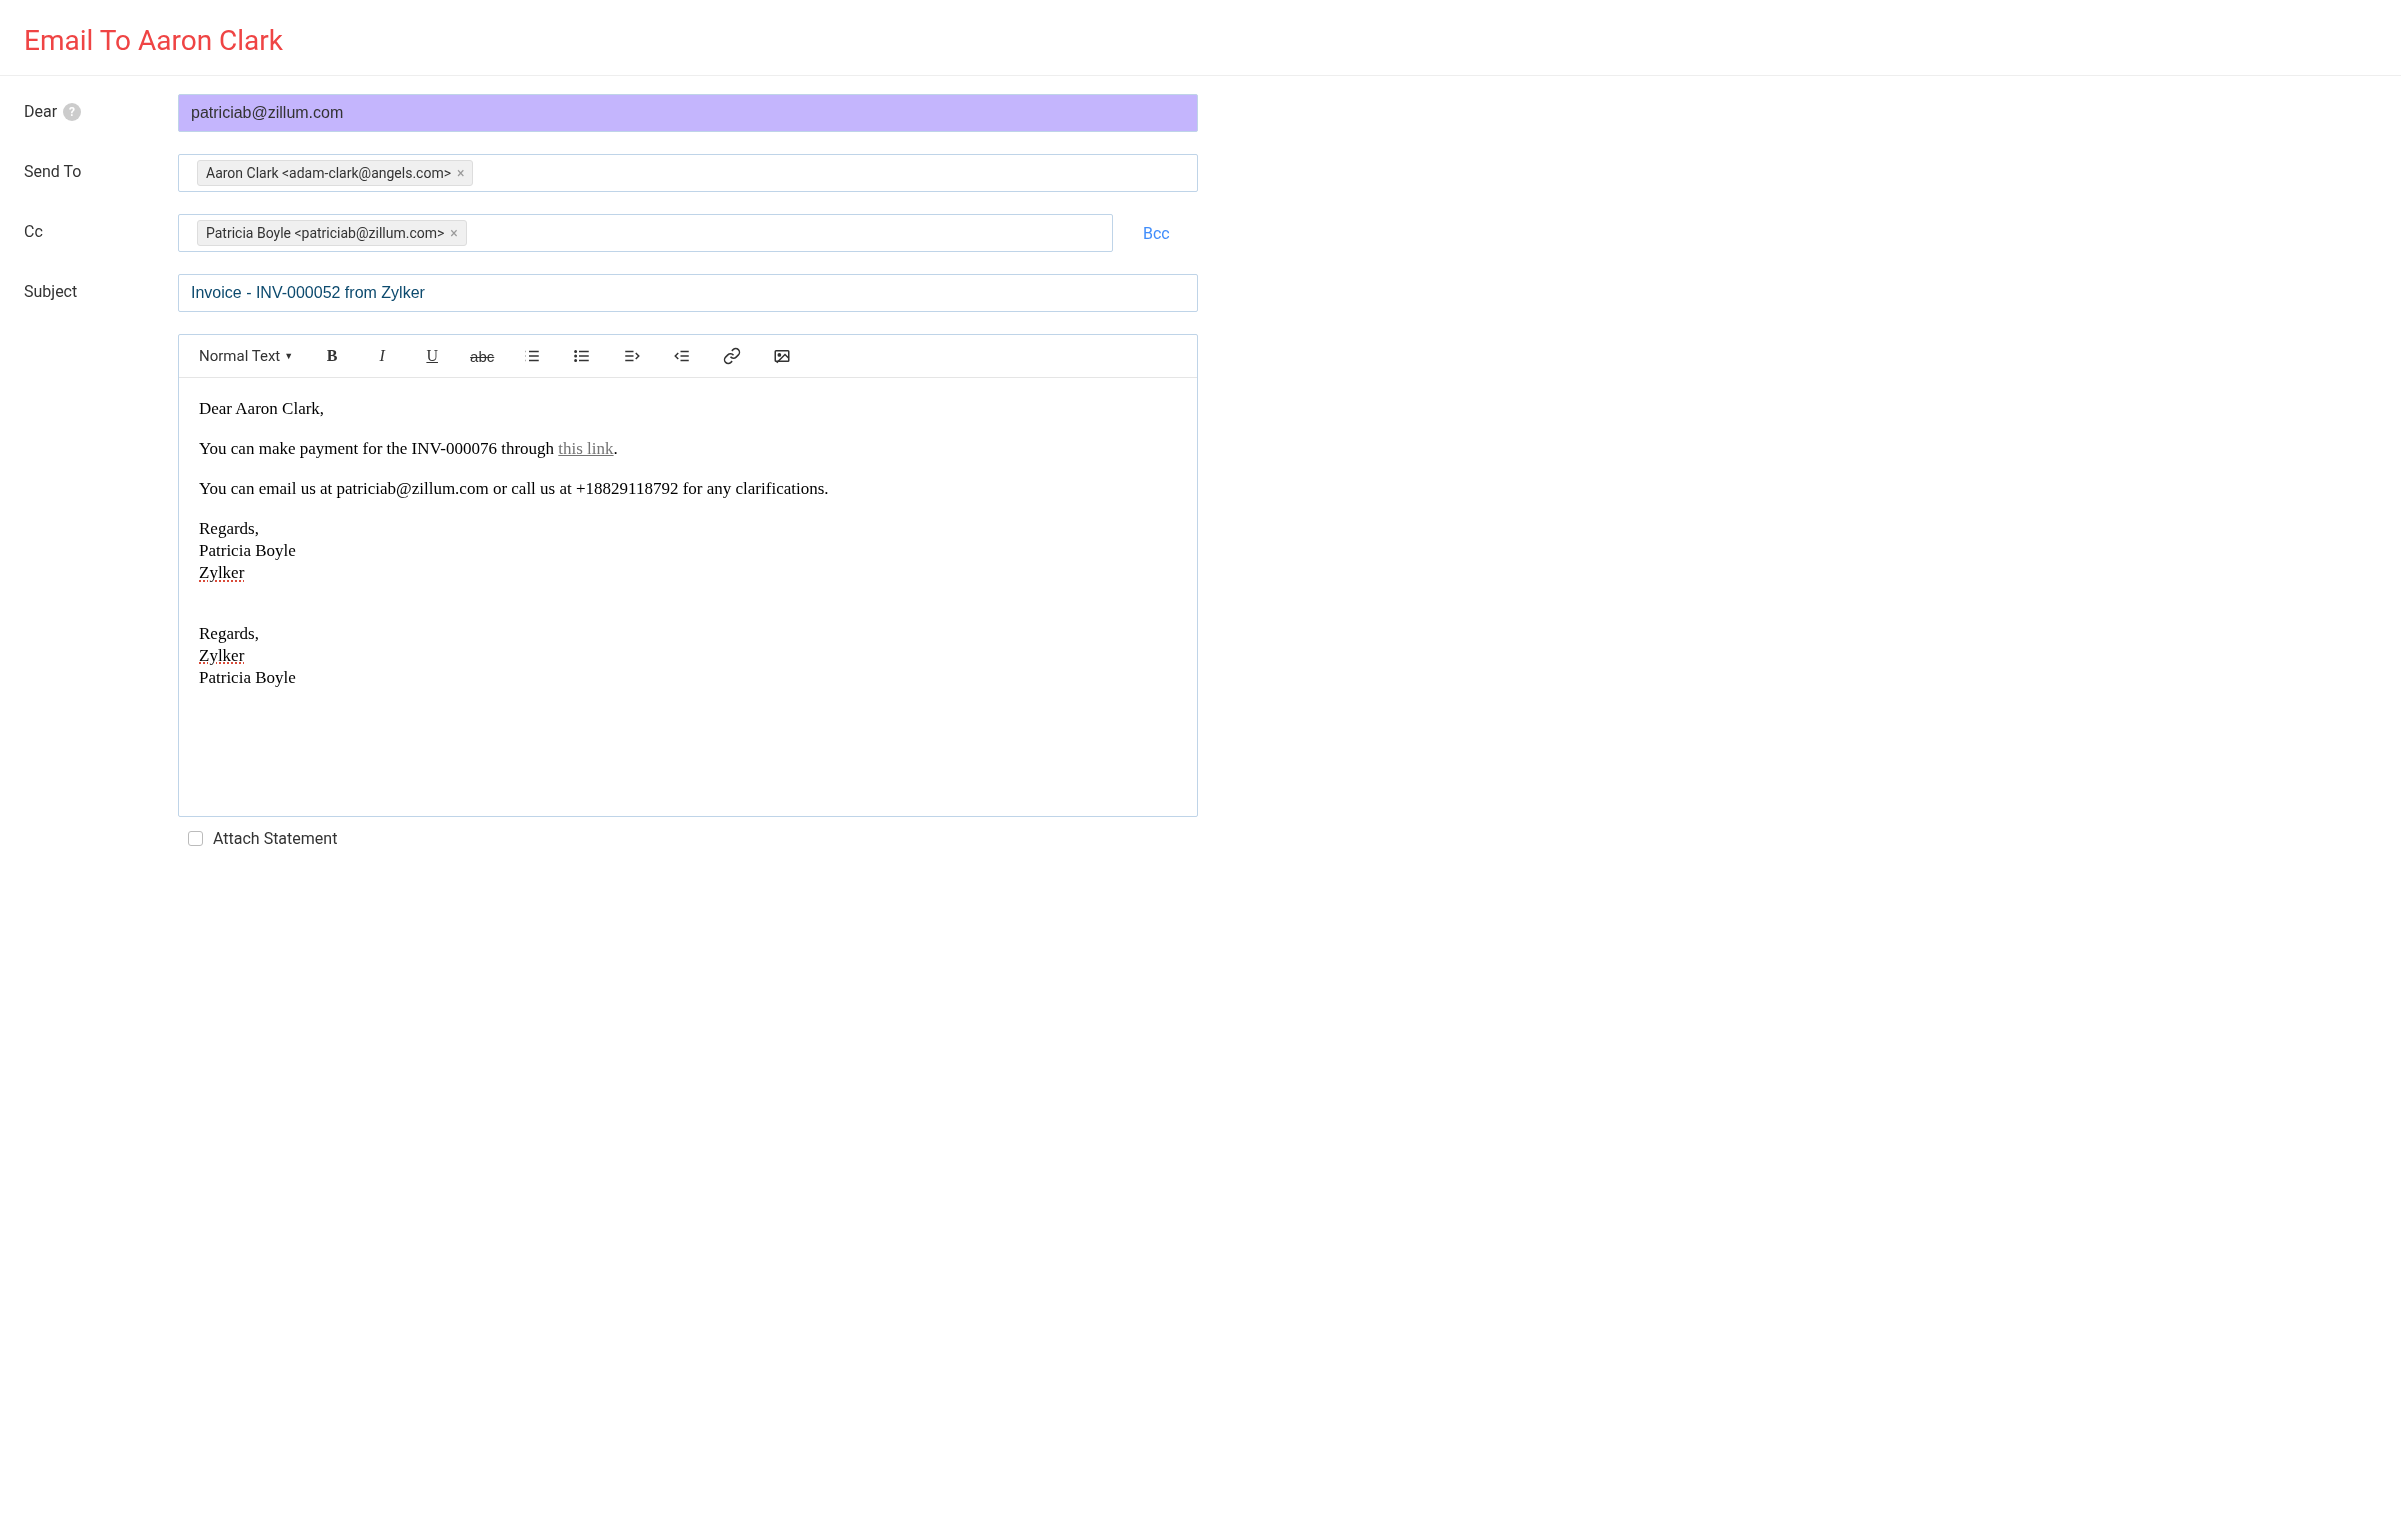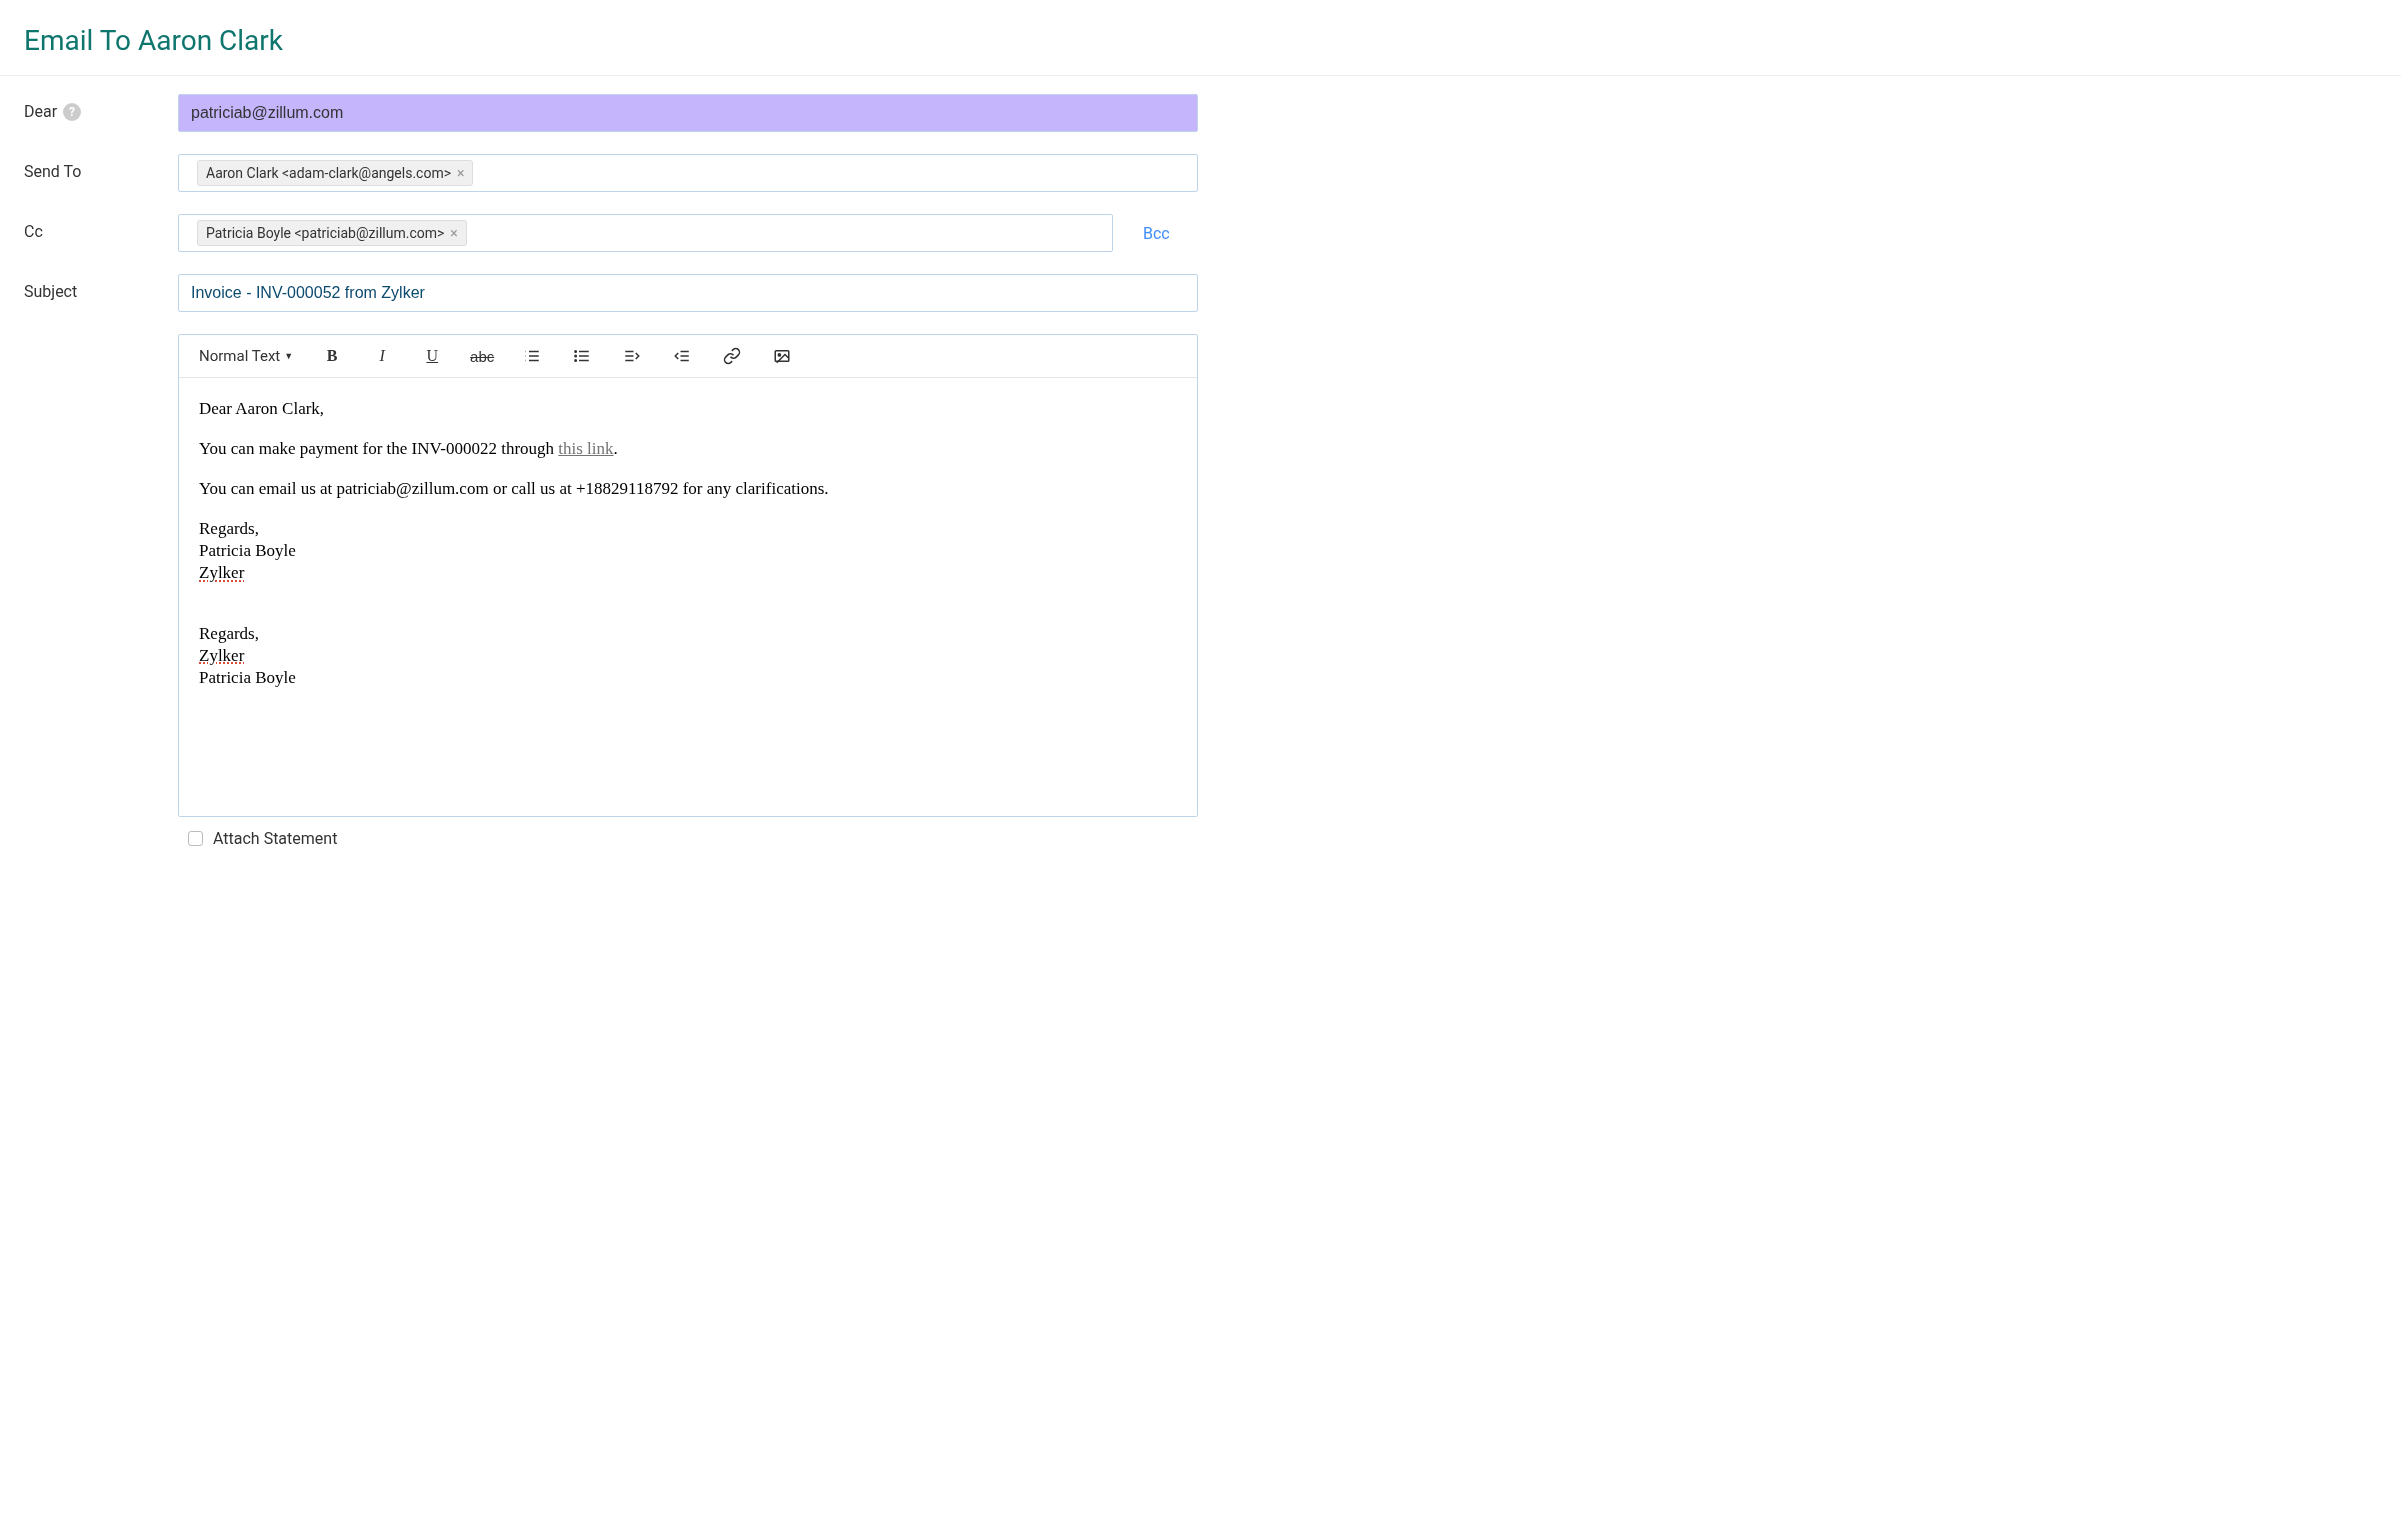--- a/index.html
+++ b/index.html
@@ -8,21 +8,21 @@
       color: #333;
       background: #fff;
     }
     .page-header {
       padding: 24px 24px 18px 24px;
       border-bottom: 1px solid #eee;
     }
     .page-title {
       font-size: 28px;
       font-weight: 400;
-      color: #0f766e;
+      color: #ef4444;
     }
     .form-container {
       padding: 18px 24px;
     }
     .form-row {
       display: flex;
       align-items: flex-start;
       margin-bottom: 22px;
     }
     .form-label {
@@ -294,21 +294,21 @@
                 <rect x="3" y="5" width="18" height="14" rx="1"></rect>
                 <circle cx="8.5" cy="10.5" r="1.5" fill="currentColor"></circle>
                 <polyline points="21,15 16,10 5,21"></polyline>
               </svg>
           </span>
         </div>
 
         <div class="editor-body">
           <p>Dear Aaron Clark,</p>
           <p>
-            <span>You can make payment for the INV-000022 through </span><a href="#">this link</a><span>.</span>
+            <span>You can make payment for the INV-000076 through </span><a href="#">this link</a><span>.</span>
           </p>
           <p>You can email us at patriciab@zillum.com or call us at +18829118792 for any clarifications.</p>
           <div class="sig-block">
             <div class="sig">Regards,</div>
             <div class="sig">Patricia Boyle</div>
             <div class="sig"><span class="spellwave">Zylker</span></div>
           </div>
           <div>
             <div class="sig">Regards,</div>
             <div class="sig"><span class="spellwave">Zylker</span></div>

